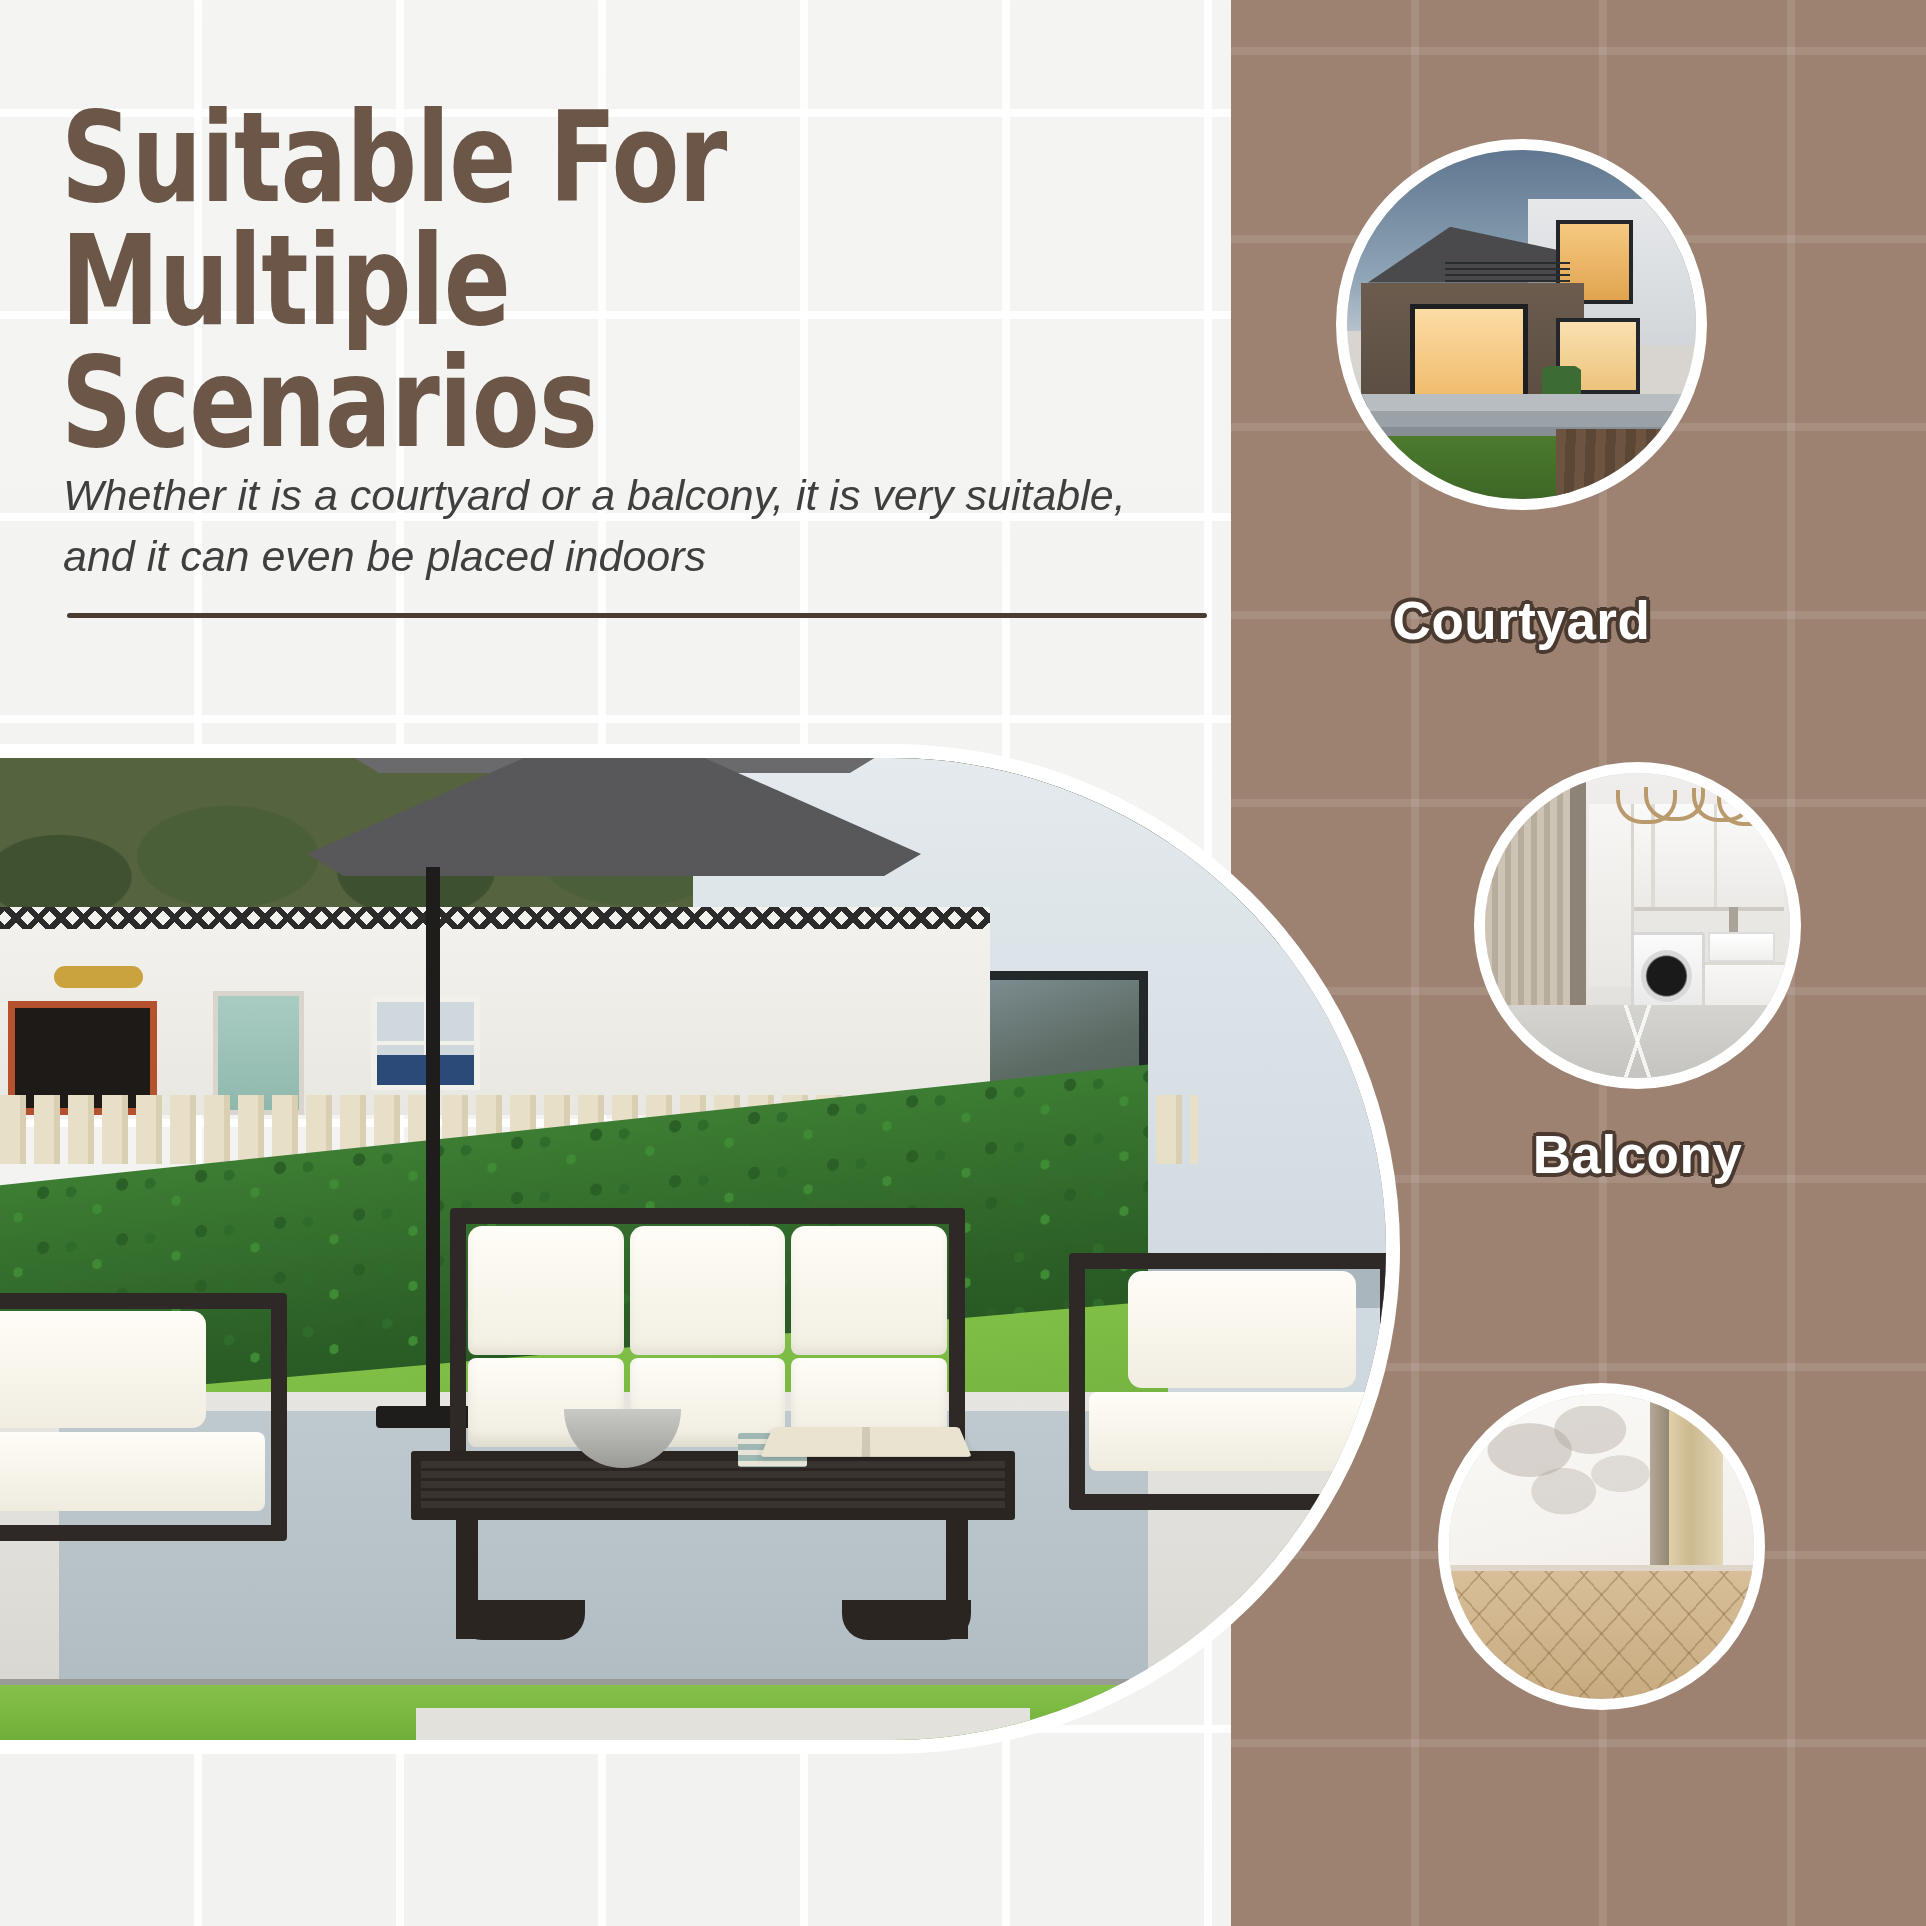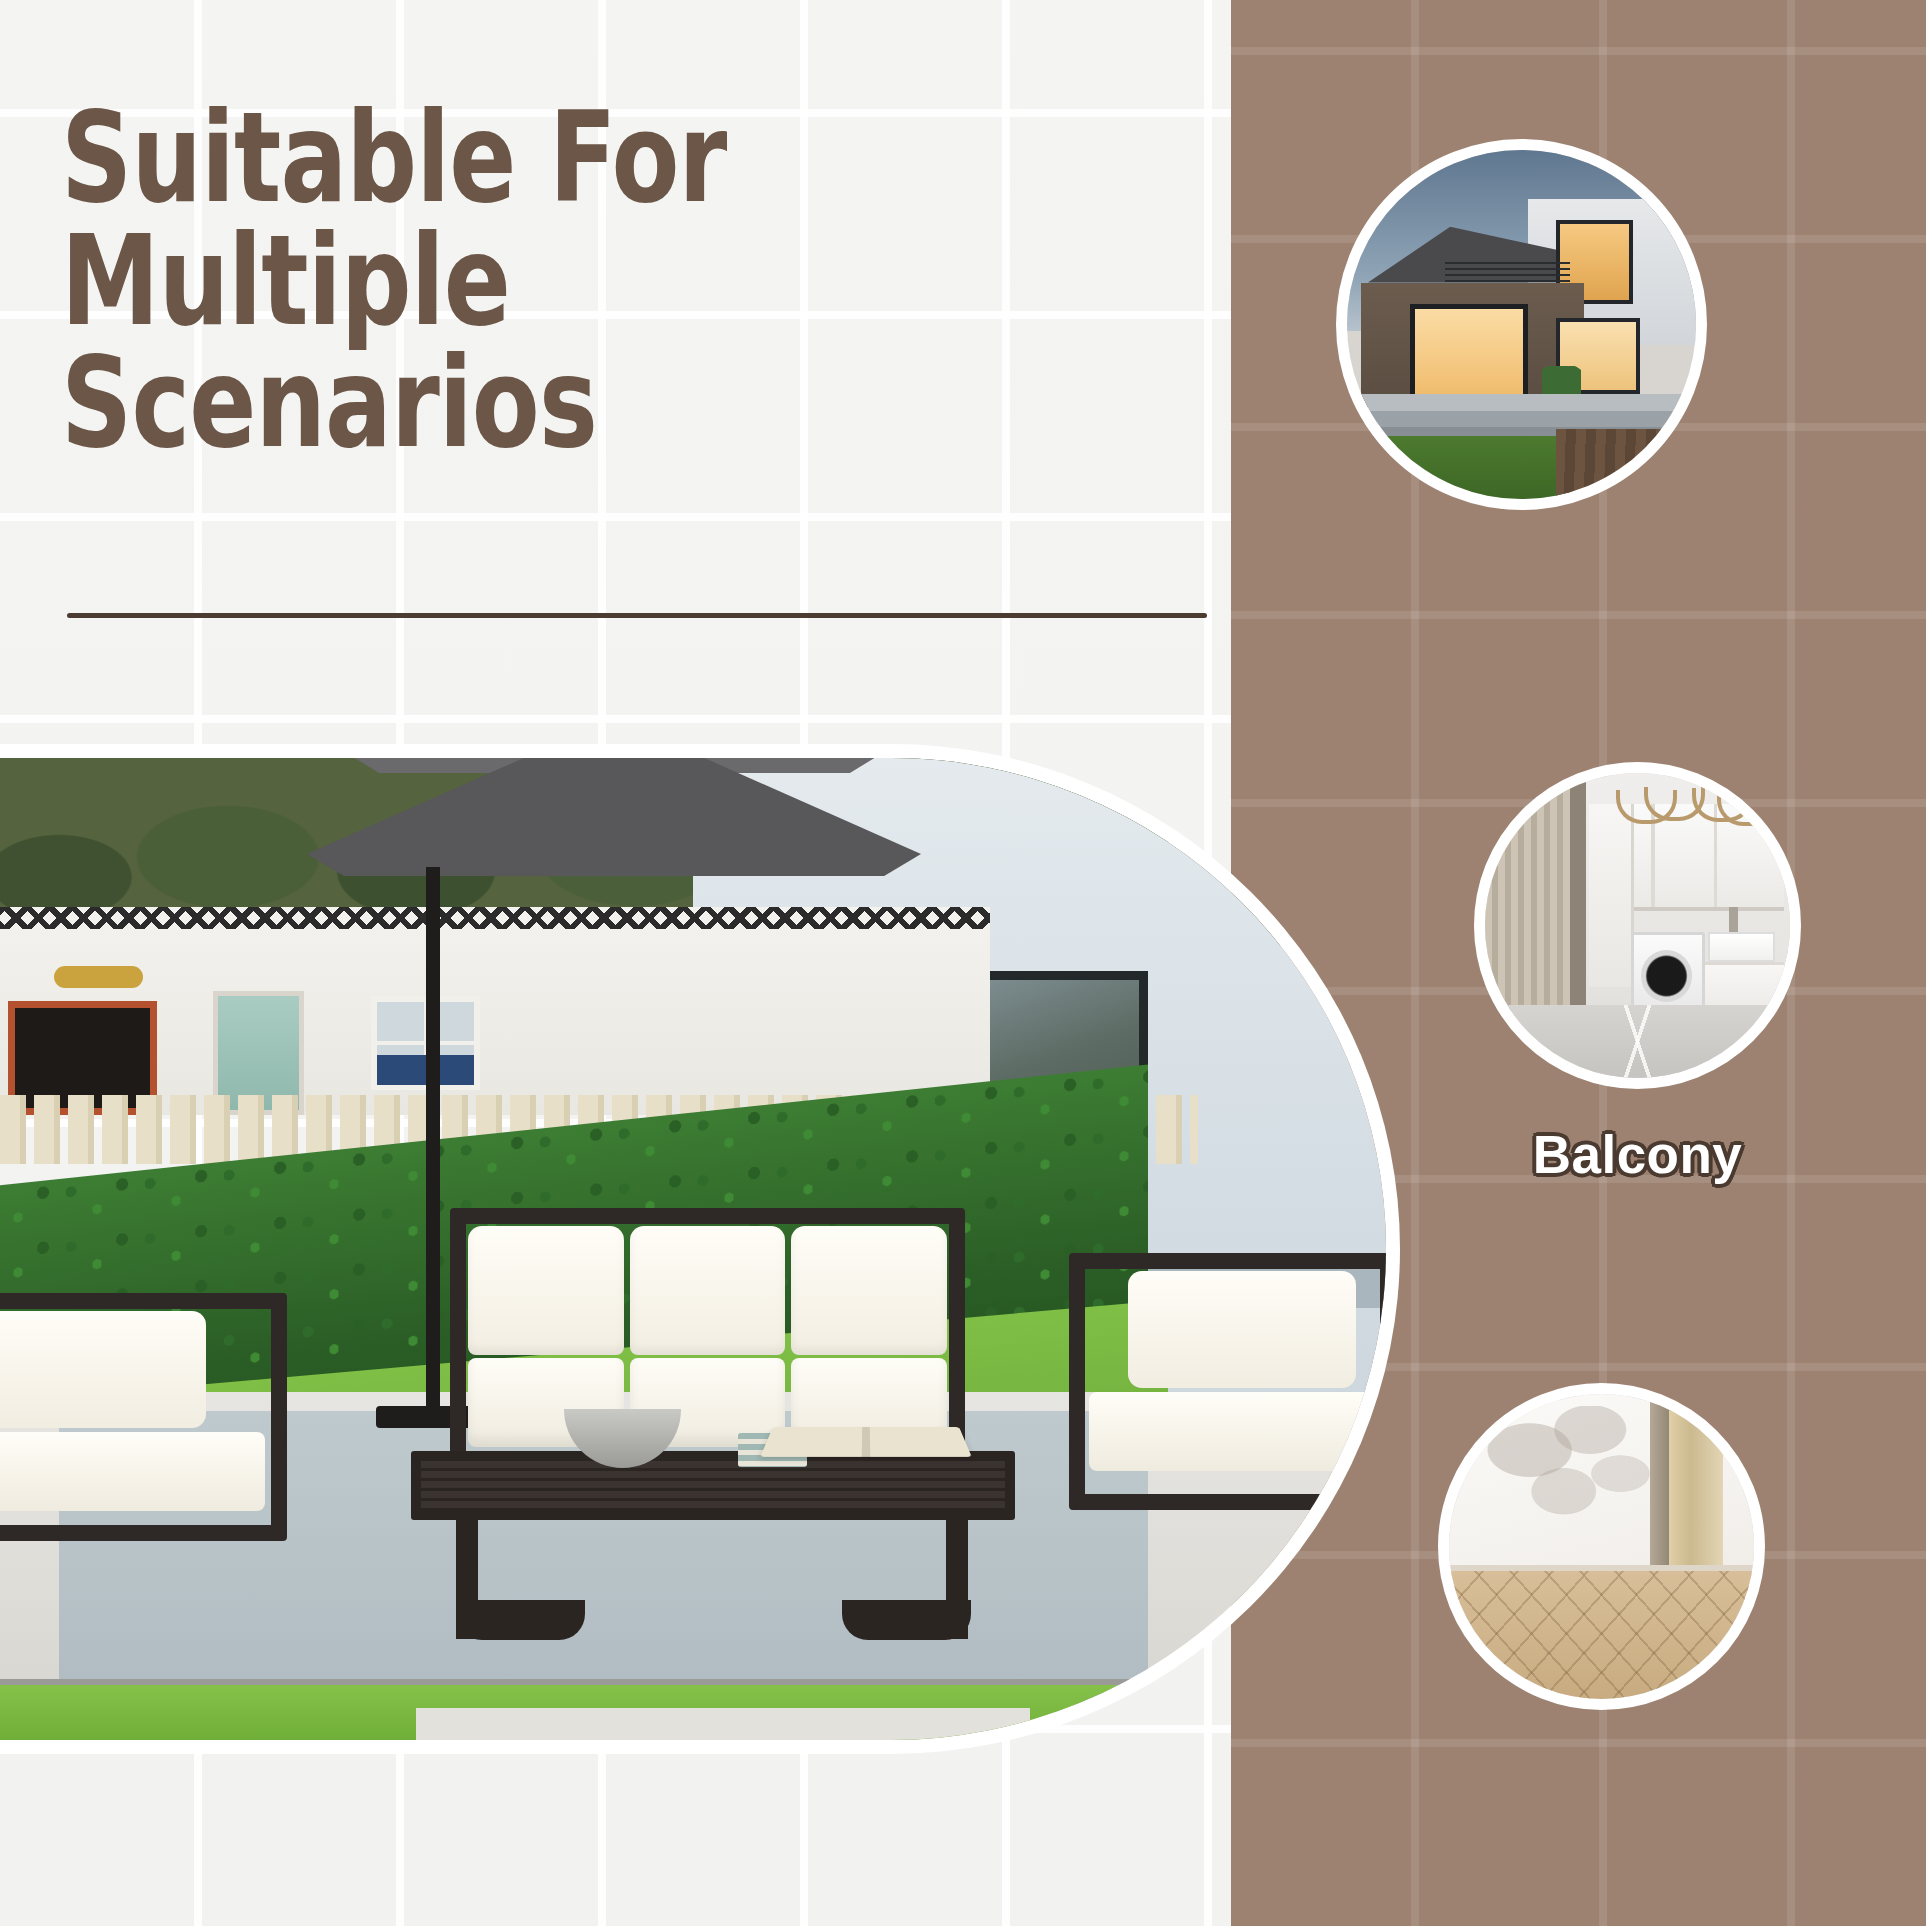--- a/index.html
+++ b/index.html
@@ -273,20 +273,22 @@
 </head>
 <body>
 
 <div id="stage">
 
   <div class="panel-left"></div>
   <div class="panel-right"></div>
 
   <div class="headline">Suitable For
 Multiple Scenarios</div>
+  <div class="subtitle">Whether it is a courtyard or a balcony, it is very suitable,
+and it can even be placed indoors</div>
   <div class="divider"></div>
 
   <div class="hero">
     <div class="hero-inner">
       <div class="h-sky"></div>
       <div class="h-trees"></div>
       <div class="h-mod"></div>
       <div class="h-modwin2"></div>
       <div class="h-modwin"></div>
       <div class="h-ledge"></div>
@@ -357,20 +359,21 @@
     <div class="cy-uwin"></div>
     <div class="cy-bal"></div>
     <div class="cy-body"></div>
     <div class="cy-slid"></div>
     <div class="cy-rwin2"></div>
     <div class="cy-tree"></div>
     <div class="cy-steps"></div>
     <div class="cy-lawn"></div>
     <div class="cy-deck"></div>
   </div>
+  <div class="c-label" style="left:1336px;top:590px;width:371px;">Courtyard</div>
 
   <div class="circ" style="left:1474px;top:762px;width:327px;height:327px;">
     <div class="bl-wall"></div>
     <div class="bl-curtain"></div>
     <div class="bl-jamb"></div>
     <div class="bl-cab"></div>
     <div class="bl-cabline"></div>
     <div class="bl-tall"></div>
     <div class="bl-tap"></div>
     <div class="bl-sink"></div>

